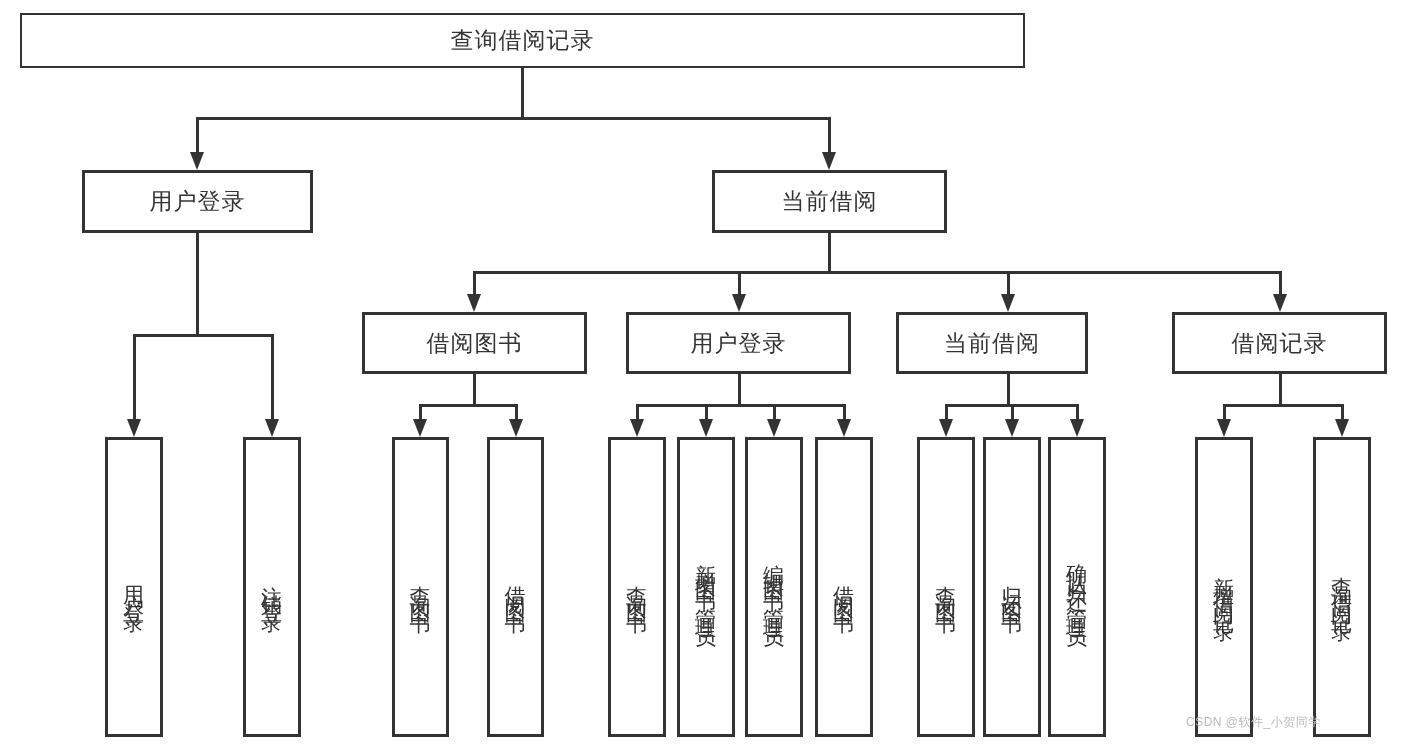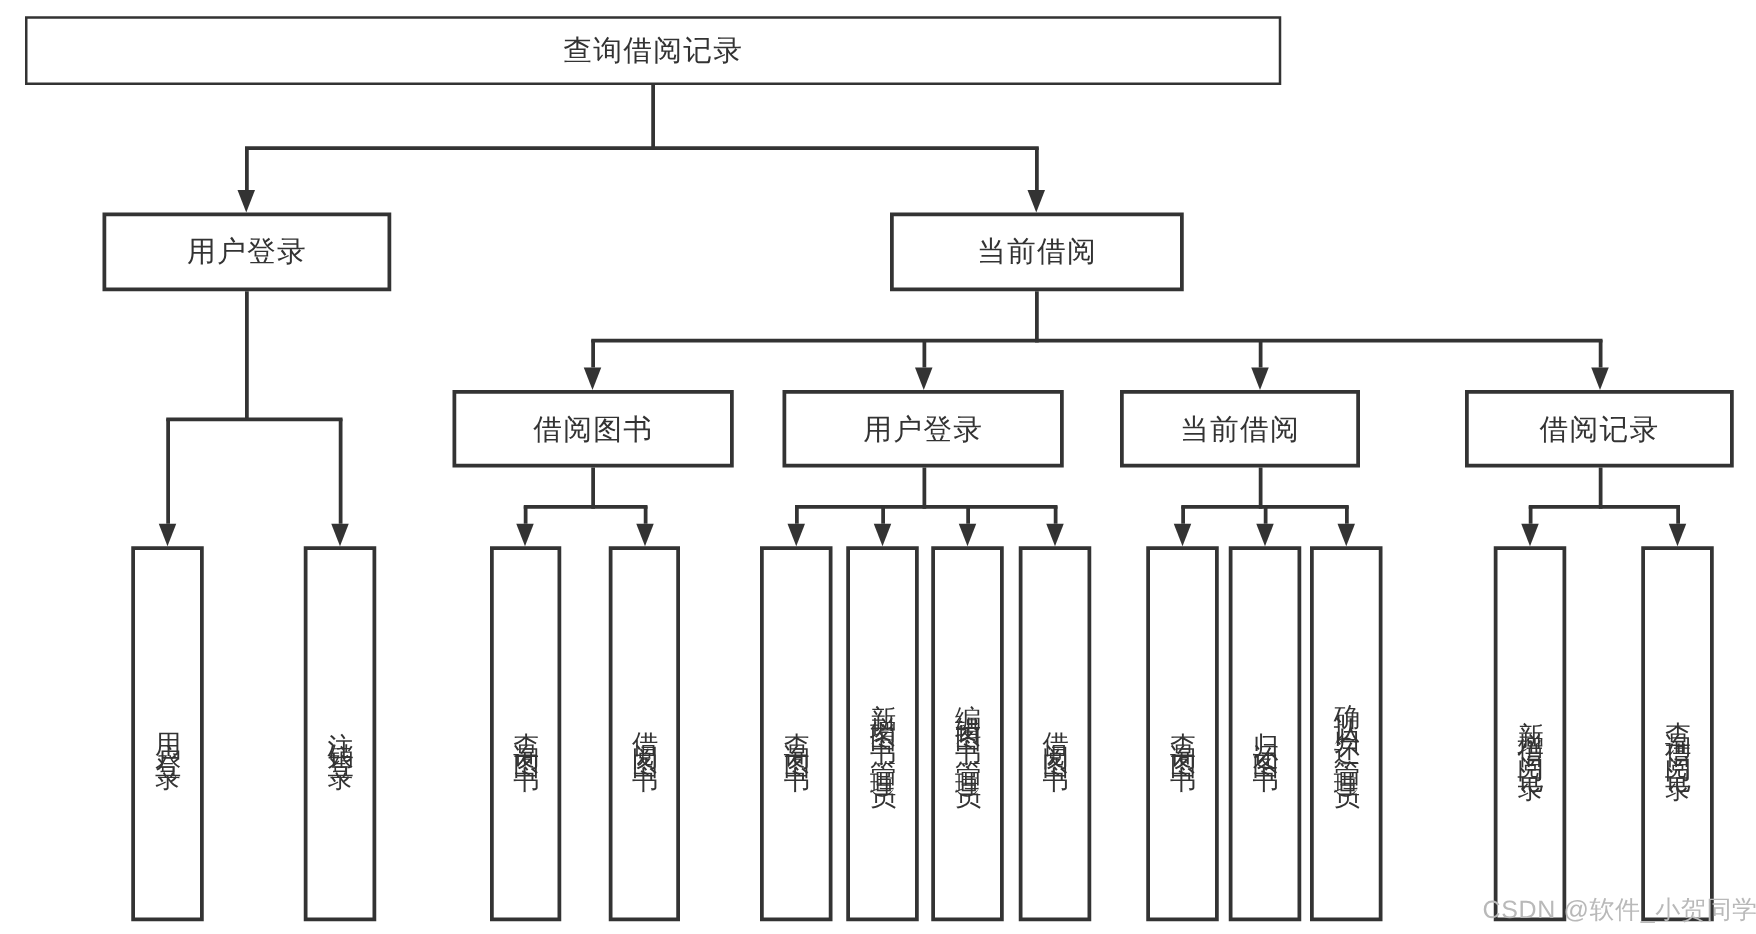--- a/index.html
+++ b/index.html
@@ -38,21 +38,21 @@
     position: absolute;
     width: 0; height: 0;
     border-left: 7px solid transparent;
     border-right: 7px solid transparent;
     border-top: 18px solid #333333;
   }
   .watermark {
     position: absolute;
     left: 1186px;
     top: 714px;
-    font-size: 20px;
+    font-size: 12px;
     color: #b9b9b9;
     letter-spacing: 0.5px;
     white-space: nowrap;
     z-index: 10;
   }
 </style>
 </head>
 <body>
 
 <div id="canvas">

